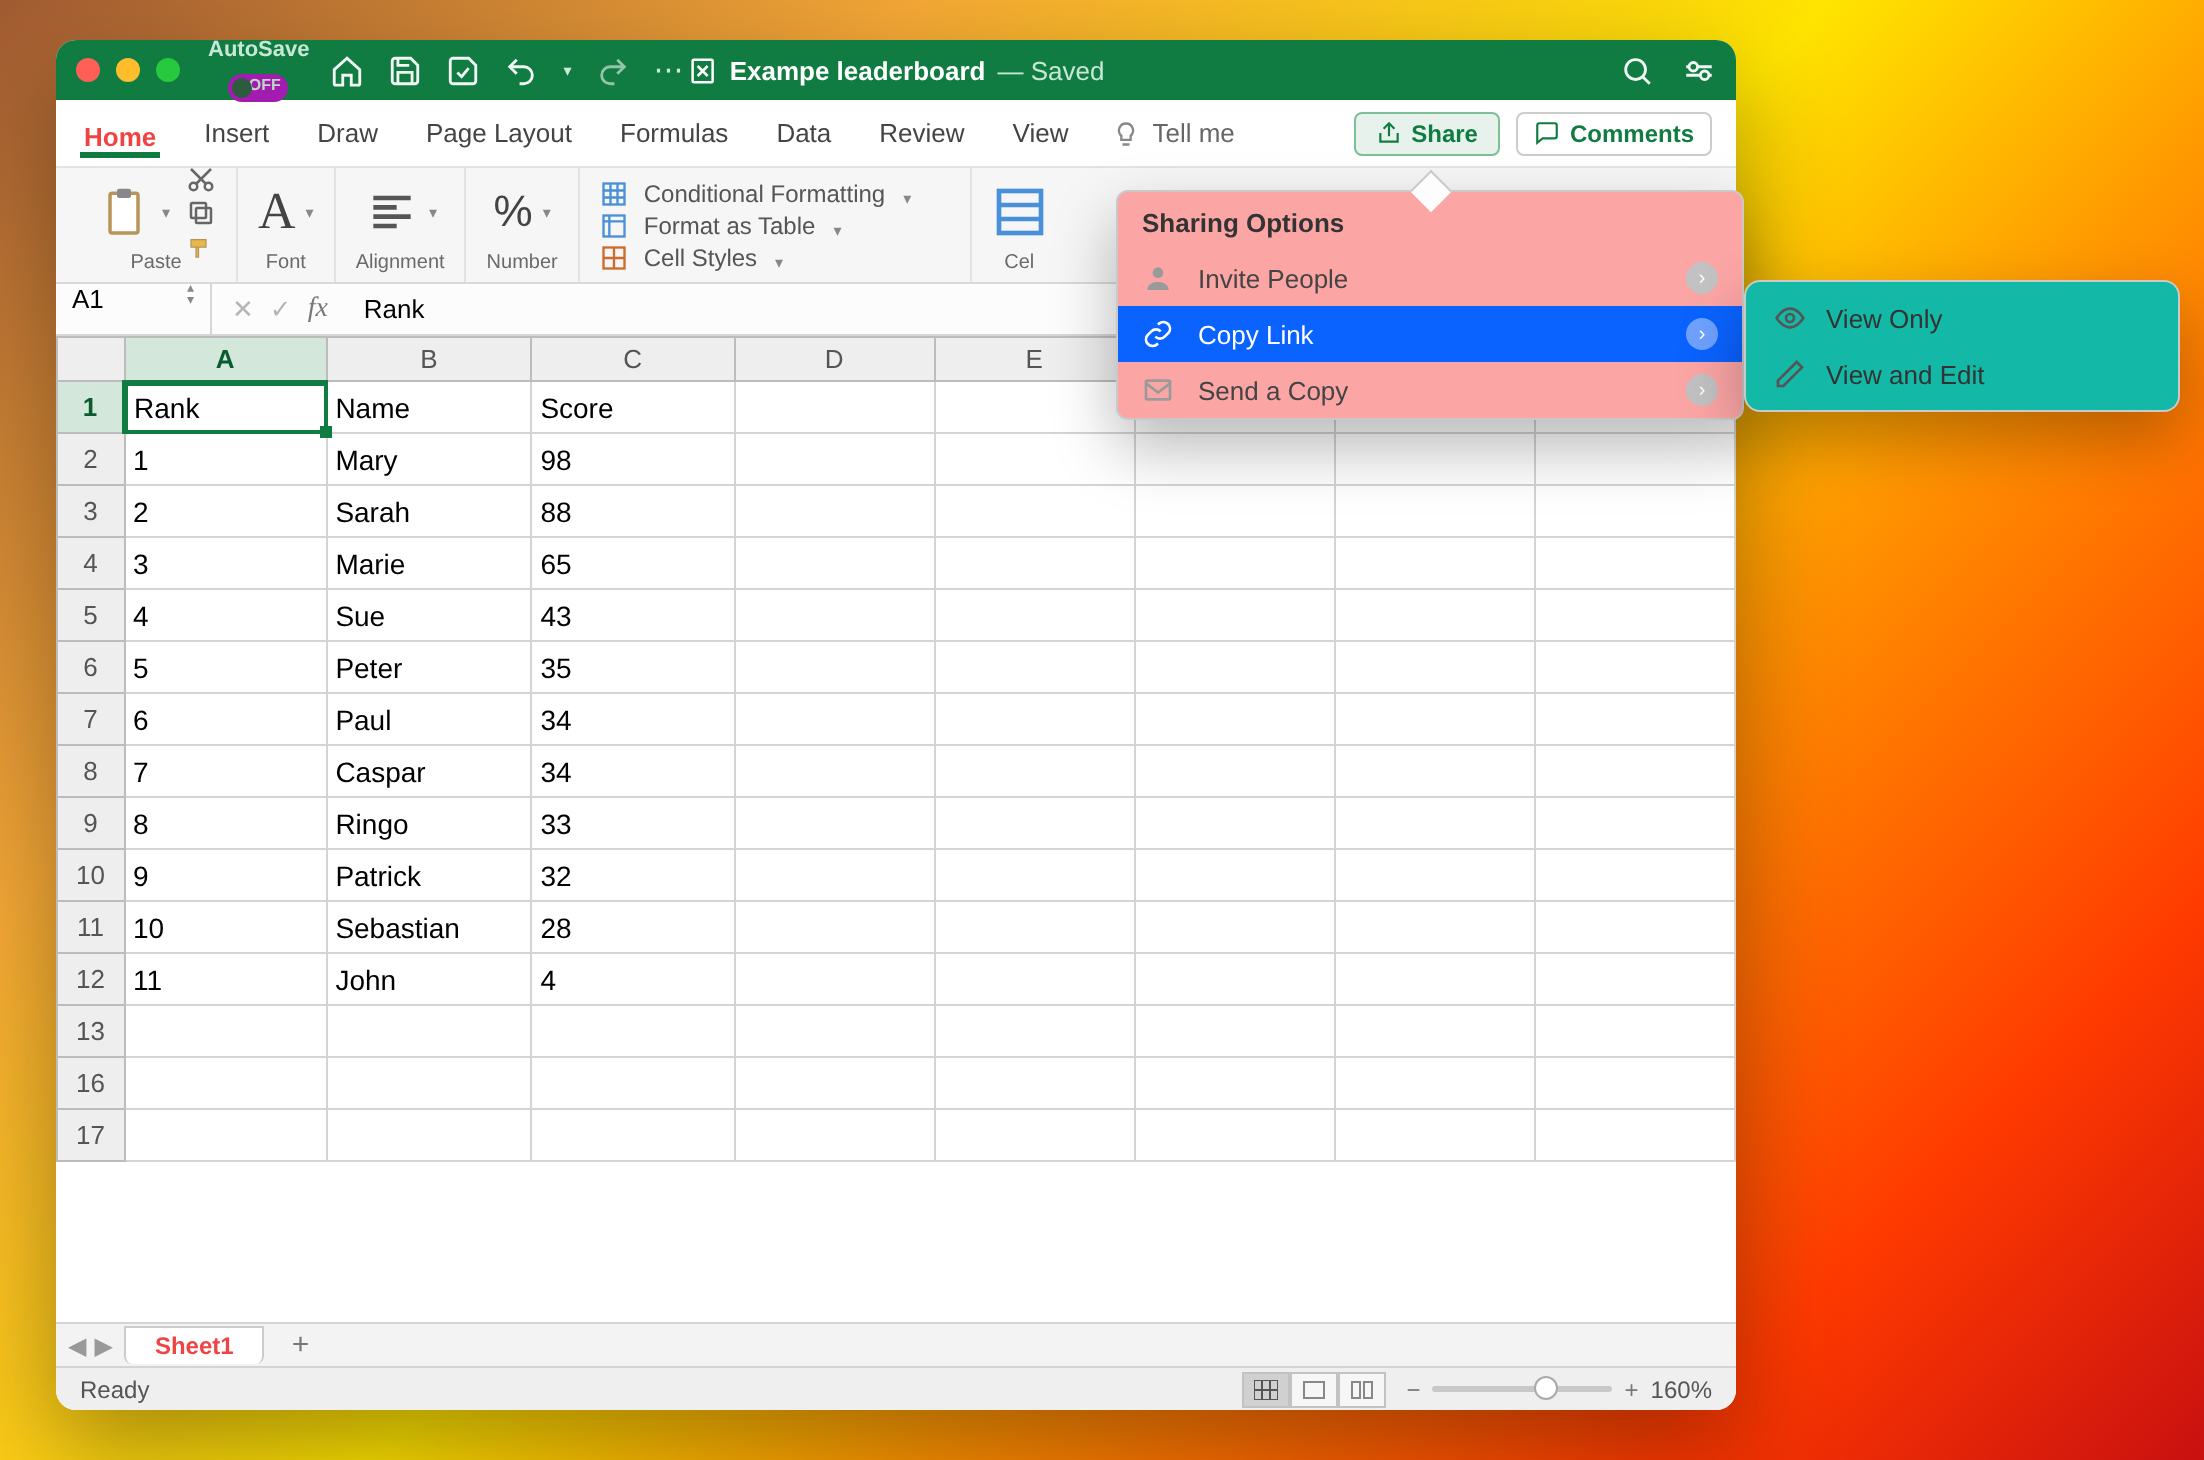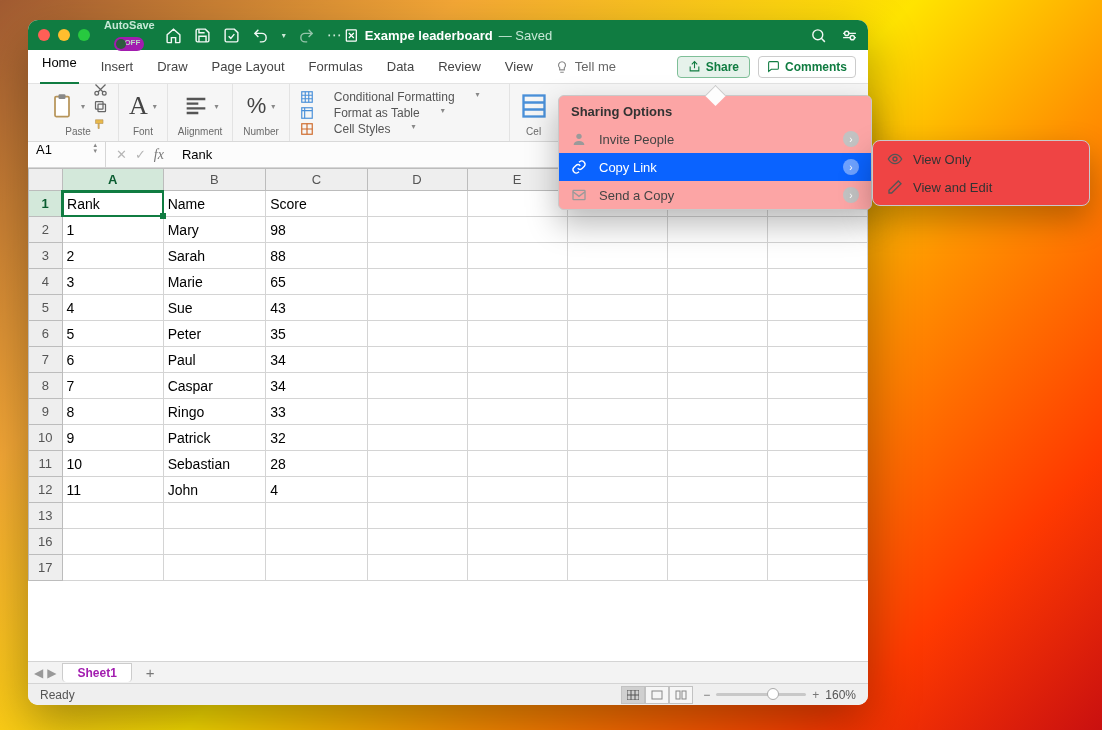--- a/index.html
+++ b/index.html
@@ -65,21 +65,21 @@
     .saved-suffix { color: #c7e8d6; font-weight: 400; }
     .titlebar-right { margin-left: auto; display: flex; gap: 14px; }
 
     
     .ribbon-row {
       height: 34px; display: flex; align-items: center;
       padding: 0 12px; background: #fff; border-bottom: 1px solid #e3e3e3;
       gap: 20px; font-size: 13px;
     }
     .tab { color: #444; cursor: pointer; padding: 6px 2px 7px; }
-    .tab.active { color: #000000; font-weight: 400; border-bottom: 3px solid #107c41; padding-bottom: 12px; }
+    .tab.active { color: #ef4444; font-weight: 700; border-bottom: 3px solid #107c41; padding-bottom: 0; }
     .tellme { display: flex; align-items: center; gap: 6px; color: #666; }
     .tellme svg { width: 14px; height: 14px; }
     .ribbon-right { margin-left: auto; display: flex; gap: 8px; }
     .share-btn {
       display: flex; align-items: center; gap: 5px;
       background: #e6f2eb; border: 1px solid #7fbf98; color: #107c41;
       padding: 3px 10px; border-radius: 4px; font-size: 12px; font-weight: 600;
     }
     .comments-btn {
       display: flex; align-items: center; gap: 5px;
@@ -97,21 +97,21 @@
       display: flex; flex-direction: column; align-items: center; justify-content: center;
       height: 100%; padding: 0 10px; border-right: 1px solid #e3e3e3;
     }
     .rgroup:last-of-type { border-right: none; margin-left: 19px; }
     .rgroup-top { display: flex; align-items: center; gap: 4px; height: 36px; }
     .rgroup-label { font-size: 10px; color: #6a6a6a; margin-top: 2px; }
     .big-icon { width: 28px; height: 28px; }
     .mini { width: 15px; height: 15px; }
     .dd { font-size: 8px; color: #888; margin-left: 1px; }
     .rstack { display: flex; flex-direction: column; gap: 2px; font-size: 12px; }
-    .rstack .row { display: flex; align-items: flex-start; gap: 20px; }
+    .rstack .row { display: flex; align-items: flex-end; gap: 8px; }
     .rstack .row svg { width: 14px; height: 14px; }
 
     
     .formula-bar {
       height: 26px; background: #fcfcfc; border-bottom: 1px solid #d6d6d6;
       display: flex; align-items: center; font-size: 13px;
     }
     .namebox {
       width: 78px; border-right: 1px solid #d6d6d6; padding: 0 8px;
       height: 100%; display: flex; align-items: flex-start; justify-content: space-between;
@@ -160,21 +160,21 @@
     }
 
     
     .sheet-bar {
       height: 22px; background: #f3f3f3; border-top: 1px solid #d4d4d4;
       display: flex; align-items: center; font-size: 12px; padding: 0 6px; gap: 6px;
     }
     .sheet-nav { color: #999; display:flex; gap:4px; }
     .sheet-tab {
       background: #fff; padding: 2px 14px; border: 1px solid #ccc;
-      border-bottom: none; color: #a21caf; font-weight: 600;
+      border-bottom: none; color: #ef4444; font-weight: 600;
       border-radius: 0 0 4px 4px;
     }
     .sheet-plus { color: #777; padding: 0 8px; font-size: 15px; }
 
     
     .status-bar {
       height: 22px; background: #efefef; border-top: 1px solid #d4d4d4;
       display: flex; align-items: center; padding: 0 12px; font-size: 12px; color: #555;
     }
     .status-right { margin-left: auto; display: flex; align-items: center; gap: 10px; }
@@ -208,21 +208,21 @@
     .pop-chevron {
       margin-left: auto; width: 16px; height: 16px; border-radius: 50%;
       background: #c2c2c2; color: #fff; display: flex; align-items: center; justify-content: center;
       font-size: 10px;
     }
     .pop-item.highlight .pop-chevron { background: #6ea2ff; }
 
     
     .submenu {
       position: absolute; left: 872px; top: 140px;
-      width: 218px; background: #ef4444; border: 1px solid #c9c9c9;
+      width: 218px; background: #14b8a6; border: 1px solid #c9c9c9;
       border-radius: 8px; box-shadow: 0 14px 32px rgba(0,0,0,0.28);
       font-size: 13px; padding: 4px 0;
     }
     .sub-item {
       display: flex; align-items: center; gap: 10px; padding: 6px 14px;
       color: #333;
     }
     .sub-item svg { width: 16px; height: 16px; color: #555; }
 
   </style>

